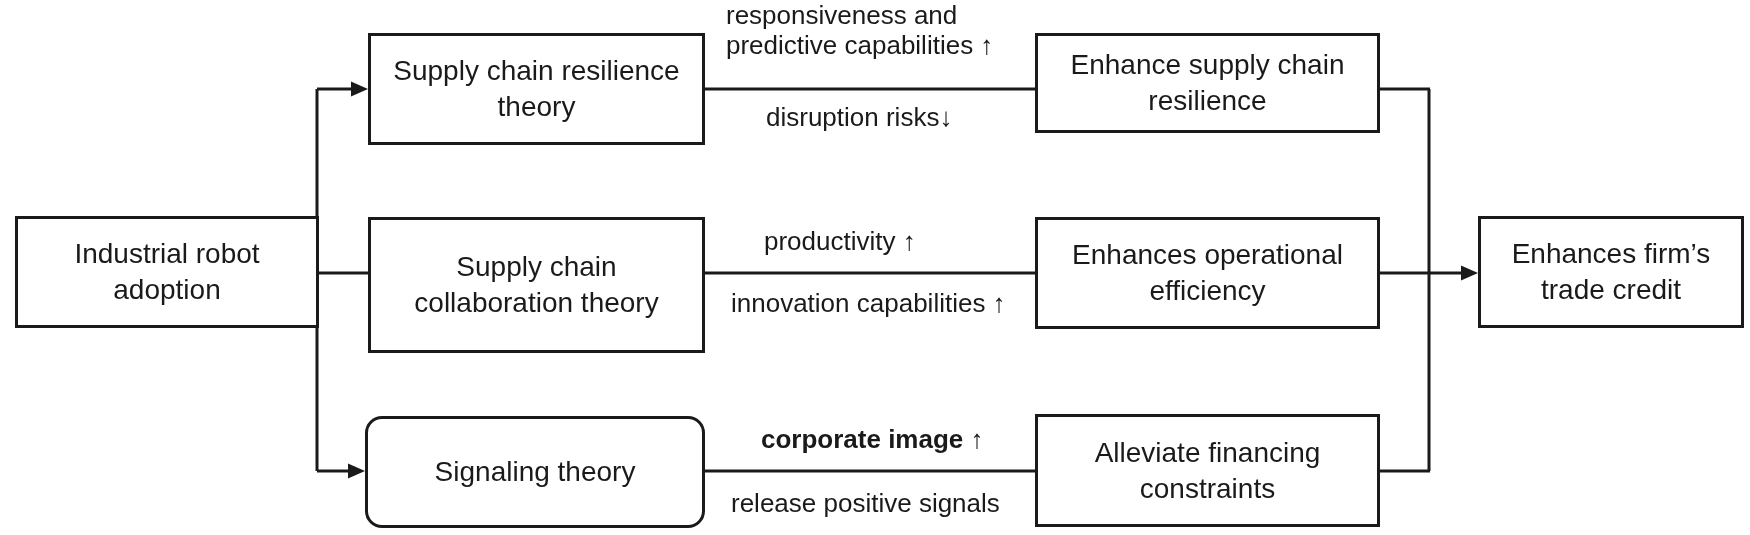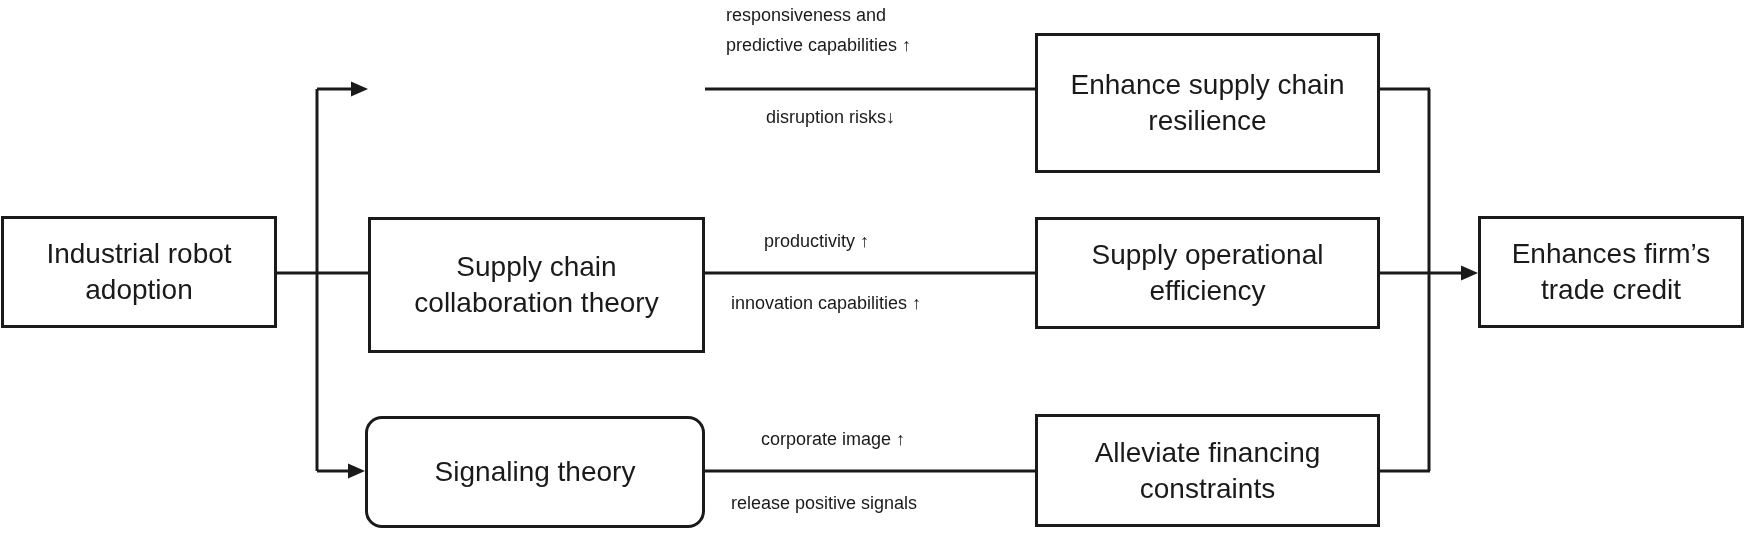--- a/index.html
+++ b/index.html
@@ -35,42 +35,42 @@
     display: flex;
     align-items: center;
     justify-content: center;
     text-align: center;
     font-size: 28px;
     line-height: 36px;
     padding: 2px 8px;
   }
   .edge-label {
     position: absolute;
-    font-size: 18px;
+    font-size: 26px;
     line-height: 30px;
     white-space: nowrap;
   }
   .edge-label span { display: block; }
 
   
-  .b-adoption       { left: 1px;    top: 216px; width: 276px; height: 112px; }
+  .b-adoption       { left: 15px;    top: 216px; width: 304px; height: 112px; }
   .b-resilience     { left: 368px;  top: 33px;  width: 337px; height: 112px; }
   .b-collaboration  { left: 368px;  top: 217px; width: 337px; height: 136px; }
   .b-signaling      { left: 365px;  top: 416px; width: 340px; height: 112px; border-radius: 17px; }
-  .b-enh-resilience { left: 1035px; top: 33px;  width: 345px; height: 140px; }
+  .b-enh-resilience { left: 1035px; top: 33px;  width: 345px; height: 100px; }
   .b-enh-efficiency { left: 1035px; top: 217px; width: 345px; height: 112px; }
   .b-alleviate      { left: 1035px; top: 414px; width: 345px; height: 113px; }
   .b-trade-credit   { left: 1478px; top: 216px; width: 266px; height: 112px; text-align: center; }
 
   
   .l-r1-above { left: 726px; top: 0px; }
   .l-r1-below { left: 766px; top: 102px; }
   .l-r2-above { left: 764px; top: 226px; }
   .l-r2-below { left: 731px; top: 288px; }
-  .l-r3-above { left: 761px; top: 424px; }
+  .l-r3-above { left: 761px; top: 424px; font-weight: bold; }
   .l-r3-below { left: 731px; top: 488px; }
 </style>
 </head>
 <body>
 
 <div class="canvas">
 
   <svg class="connectors" viewBox="0 0 1750 535" aria-hidden="true">
 
     <path d="M265 273 H368"></path>
@@ -88,35 +88,38 @@
     <path d="M1429 89 V471"></path>
     <path d="M1380 471 H1430"></path>
     <path d="M1380 273 H1462"></path>
     <polygon points="1478,273 1461,265.5 1461,280.5"></polygon>
   </svg>
 
   <div class="box b-adoption">
     <span>Industrial robot adoption</span>
   </div>
 
+  <div class="box b-resilience">
+    <span>Supply chain resilience theory</span>
+  </div>
 
   <div class="box b-collaboration">
     <span>Supply chain collaboration theory</span>
   </div>
 
   <div class="box b-signaling">
     <span>Signaling theory</span>
   </div>
 
   <div class="box b-enh-resilience">
     <span>Enhance supply chain resilience</span>
   </div>
 
   <div class="box b-enh-efficiency">
-    <span>Supply operational efficiency</span>
+    <span>Enhances operational efficiency</span>
   </div>
 
   <div class="box b-alleviate">
     <span>Alleviate financing constraints</span>
   </div>
 
   <div class="box b-trade-credit">
     <span>Enhances firm’s trade credit</span>
   </div>
 

